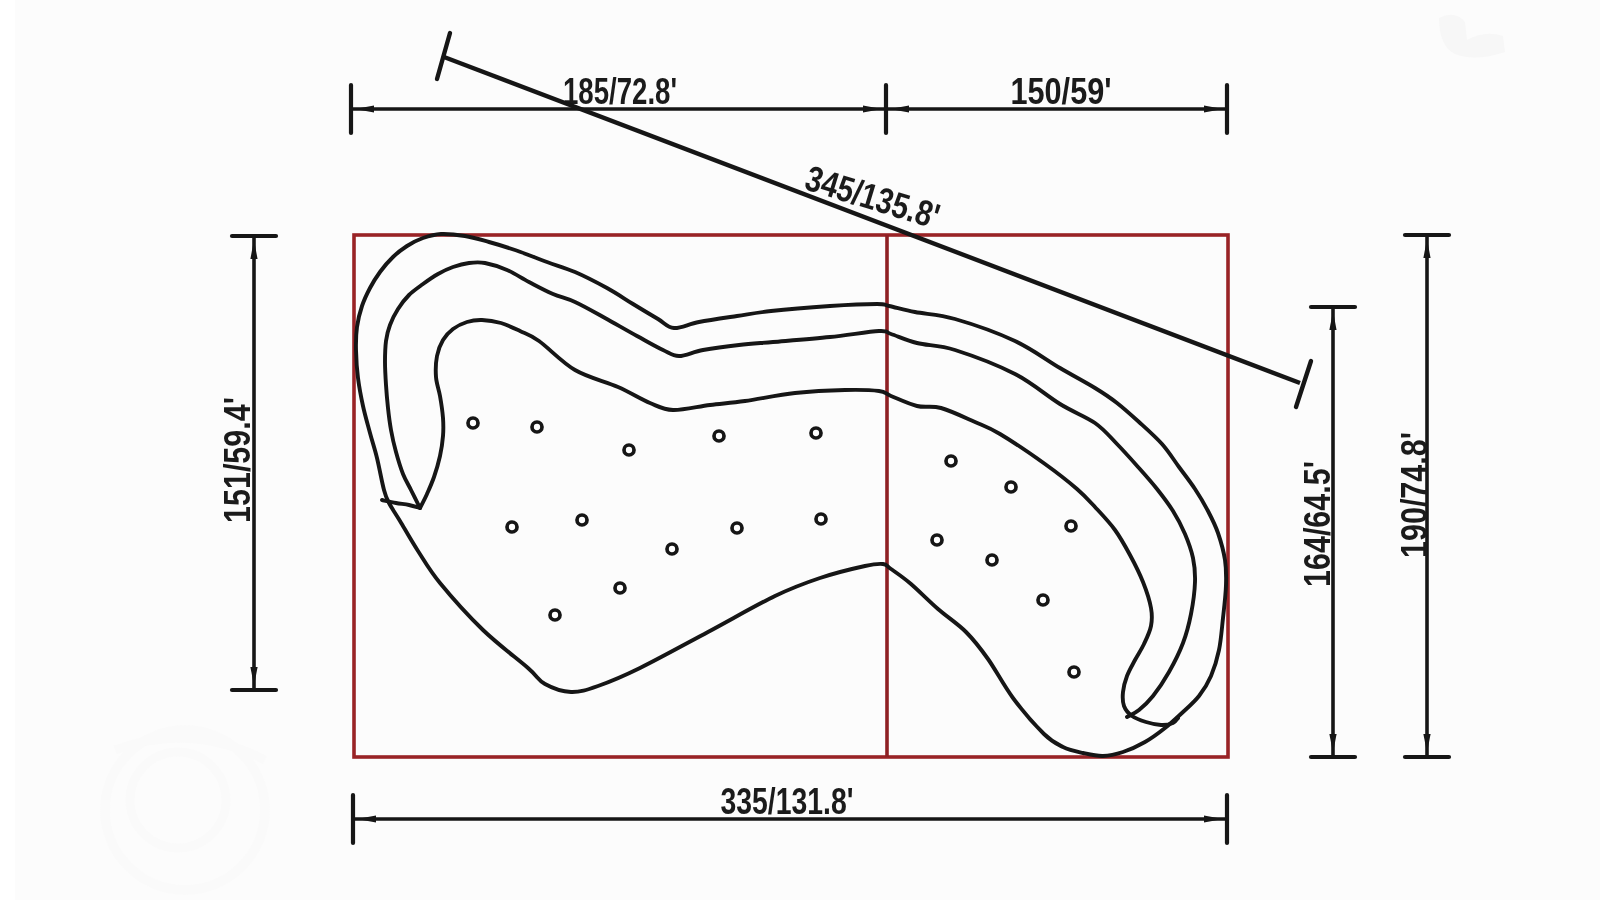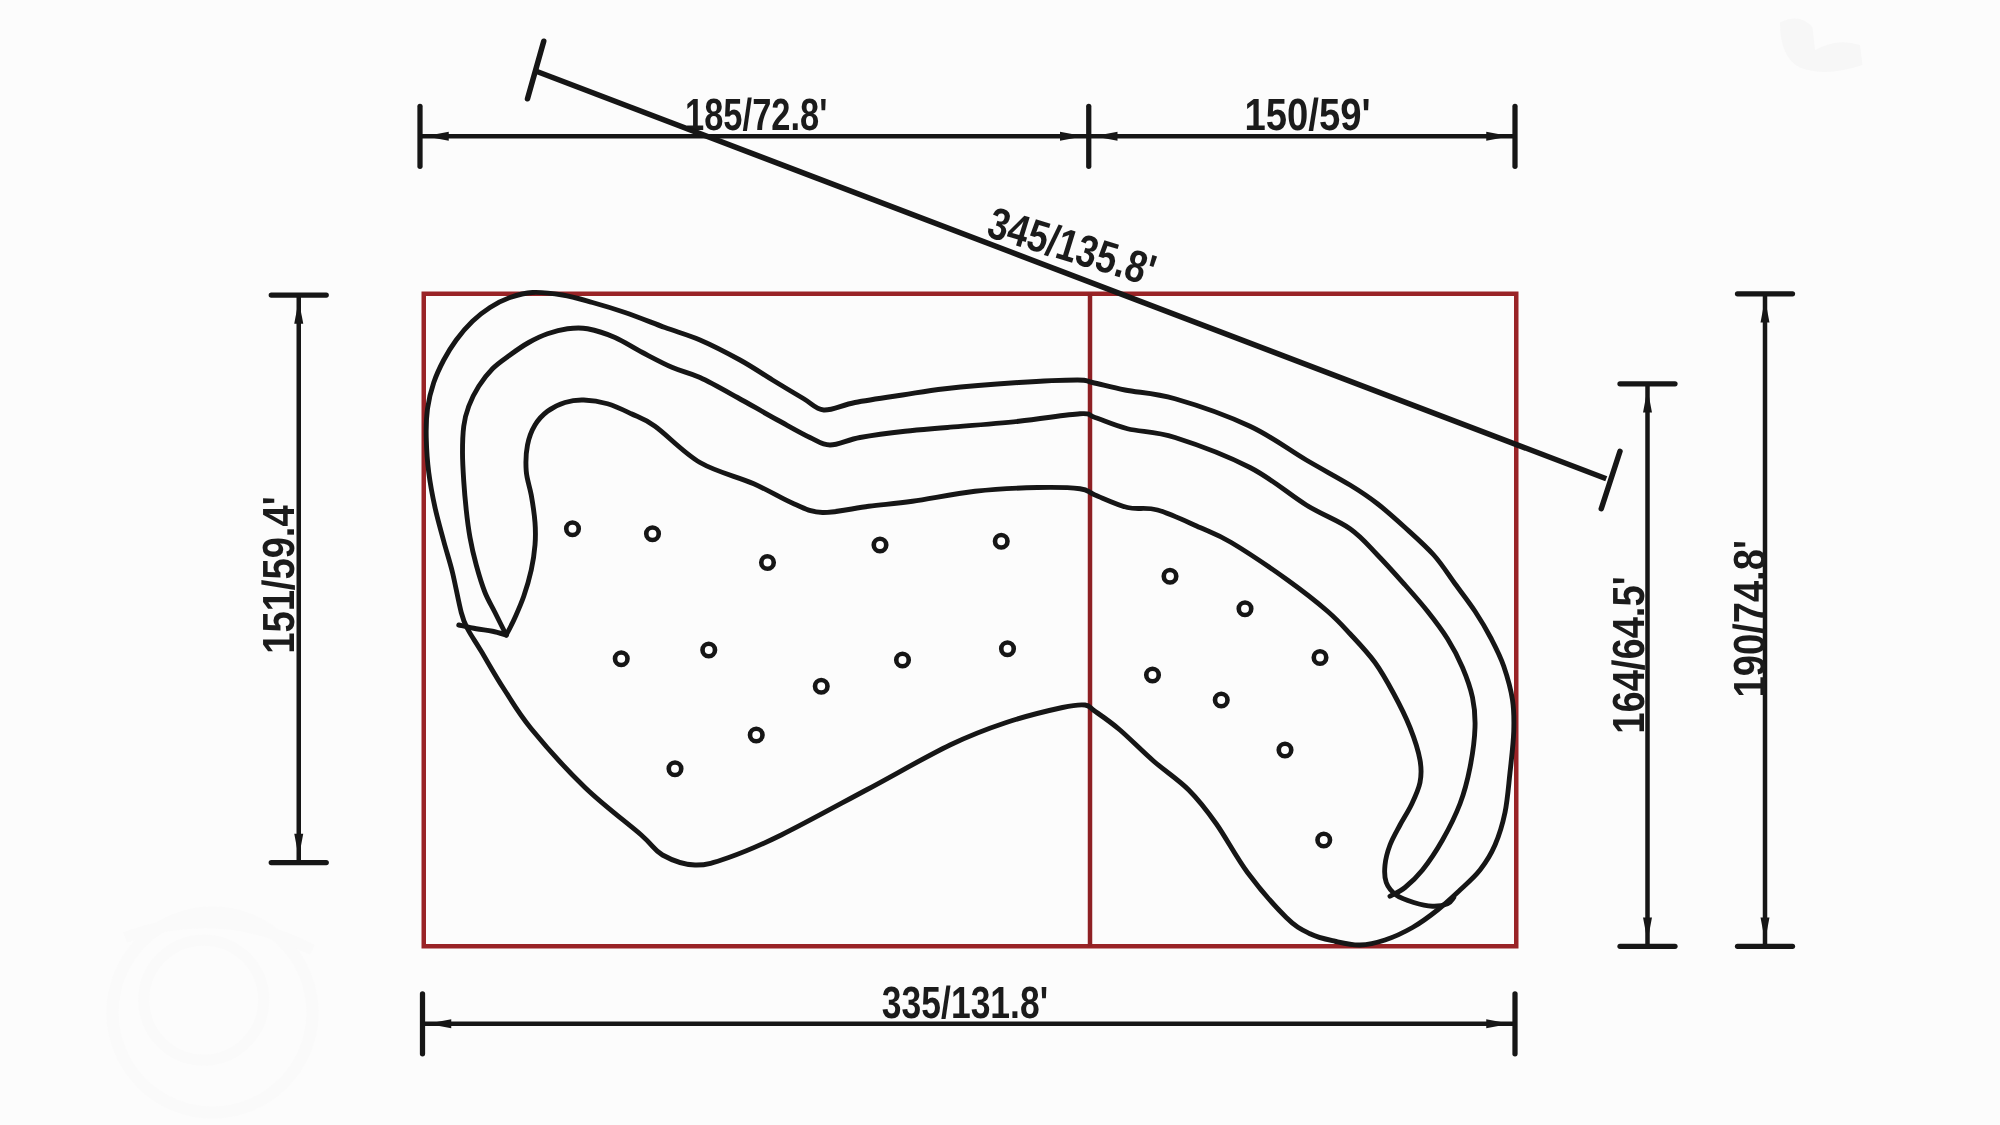--- a/index.html
+++ b/index.html
@@ -1,17 +1,17 @@
 <!DOCTYPE html>
 <html><head>
 <meta charset="utf-8">
 <title>Site Plan</title>
 <style>
 html,body{margin:0;padding:0;background:#ffffff;}
-#page{width:1392px;height:900px;position:relative;font-family:"Liberation Sans",sans-serif;}
+#page{width:1392px;height:900px;position:relative;font-family:"Liberation Sans",sans-serif;padding-left:15px;}
 </style>
 </head>
 <body>
 <div id="page">
 <svg width="1600" height="900" viewBox="0 0 1600 900" xmlns="http://www.w3.org/2000/svg">
 
 <rect x="0" y="0" width="1600" height="900" fill="#fcfcfc"></rect>
 
 <g opacity="0.22">
         <circle cx="170" cy="810" r="80" fill="none" stroke="#f5f5f5" stroke-width="10"></circle>

